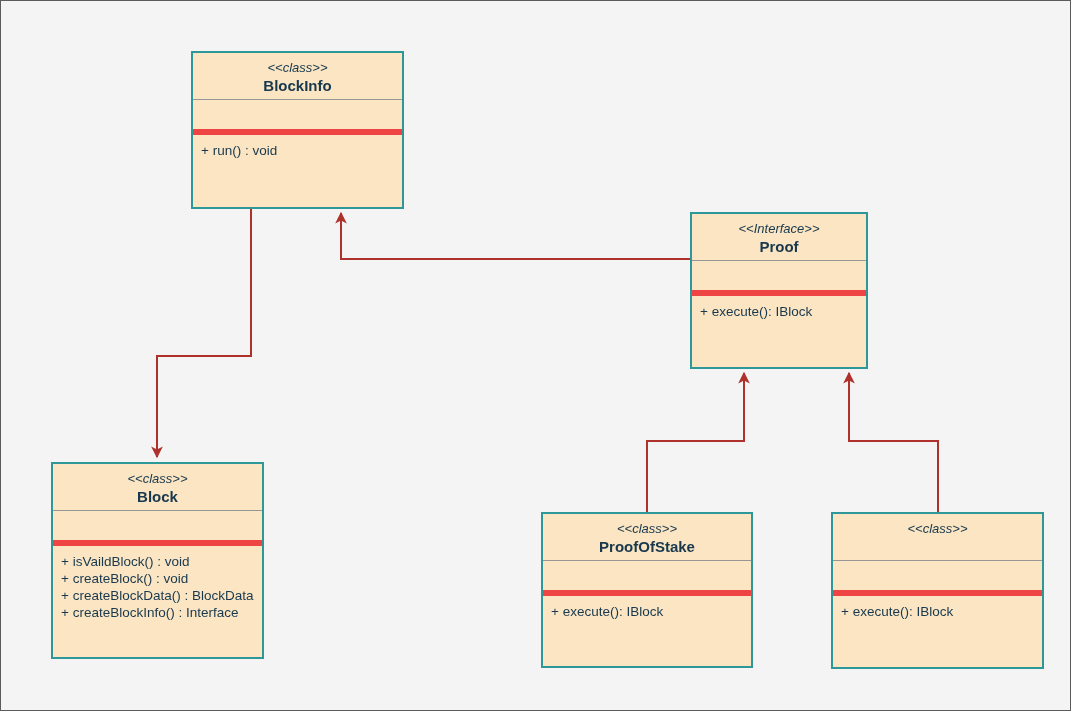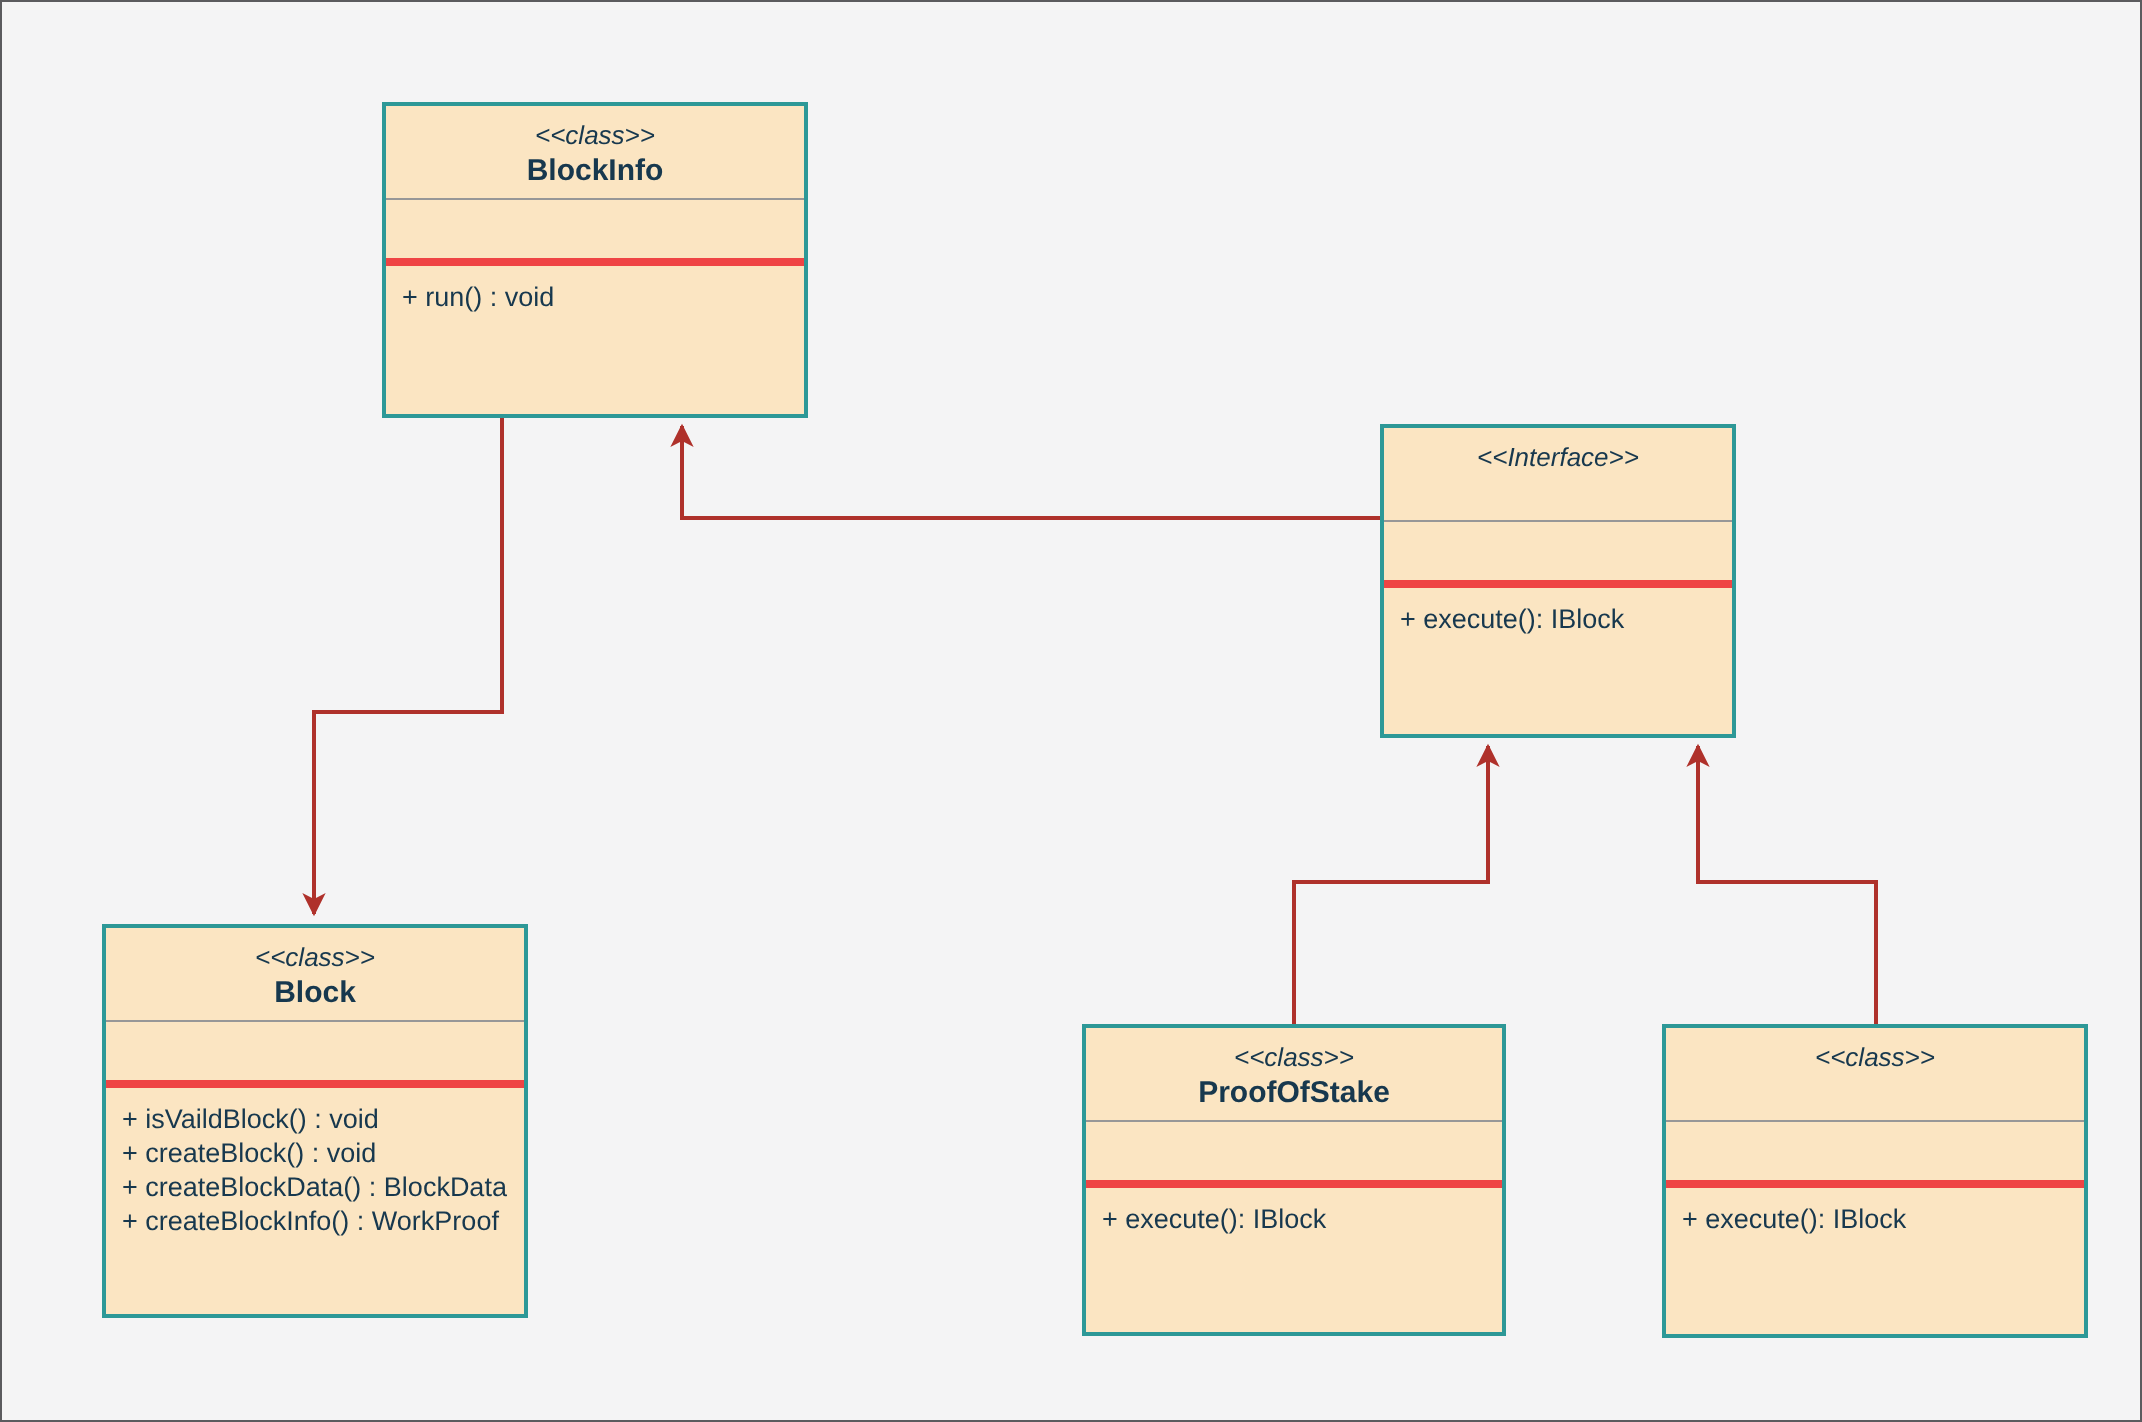--- a/index.html
+++ b/index.html
@@ -49,21 +49,21 @@
     line-height: 19px;
   }
   .uml-attrs {
     box-sizing: border-box;
     height: 30px;
     border-top: 1px solid #979797;
     flex: 0 0 auto;
   }
   .uml-methods {
     box-sizing: border-box;
-    border-top: 4px solid #ef4444;
+    border-top: 6px solid #ef4444;
     flex: 1 1 auto;
     padding: 7px 8px 16px 8px;
     font-size: 13.5px;
     line-height: 17px;
     text-align: left;
     white-space: nowrap;
   }
   
   #box-workproof   { left: 190px; top: 50px;  width: 213px; height: 158px; }
   #box-proof       { left: 689px; top: 211px; width: 178px; height: 157px; }
@@ -95,38 +95,39 @@
     </div>
     <div class="uml-attrs"></div>
     <div class="uml-methods">
       <div>+ run() : void</div>
     </div>
   </div>
 
   <div class="uml-class" id="box-proof">
     <div class="uml-header">
       <div class="uml-stereotype">&lt;&lt;Interface&gt;&gt;</div>
+      <div class="uml-name">Proof</div>
     </div>
     <div class="uml-attrs"></div>
     <div class="uml-methods">
       <div>+ execute(): IBlock</div>
     </div>
   </div>
 
   <div class="uml-class" id="box-block">
     <div class="uml-header">
       <div class="uml-stereotype">&lt;&lt;class&gt;&gt;</div>
       <div class="uml-name">Block</div>
     </div>
     <div class="uml-attrs"></div>
     <div class="uml-methods">
       <div>+ isVaildBlock() : void</div>
       <div>+ createBlock() : void</div>
       <div>+ createBlockData() : BlockData</div>
-      <div>+ createBlockInfo() : WorkProof</div>
+      <div>+ createBlockInfo() : Interface</div>
     </div>
   </div>
 
   <div class="uml-class" id="box-proofofwork">
     <div class="uml-header">
       <div class="uml-stereotype">&lt;&lt;class&gt;&gt;</div>
       <div class="uml-name">ProofOfStake</div>
     </div>
     <div class="uml-attrs"></div>
     <div class="uml-methods">

